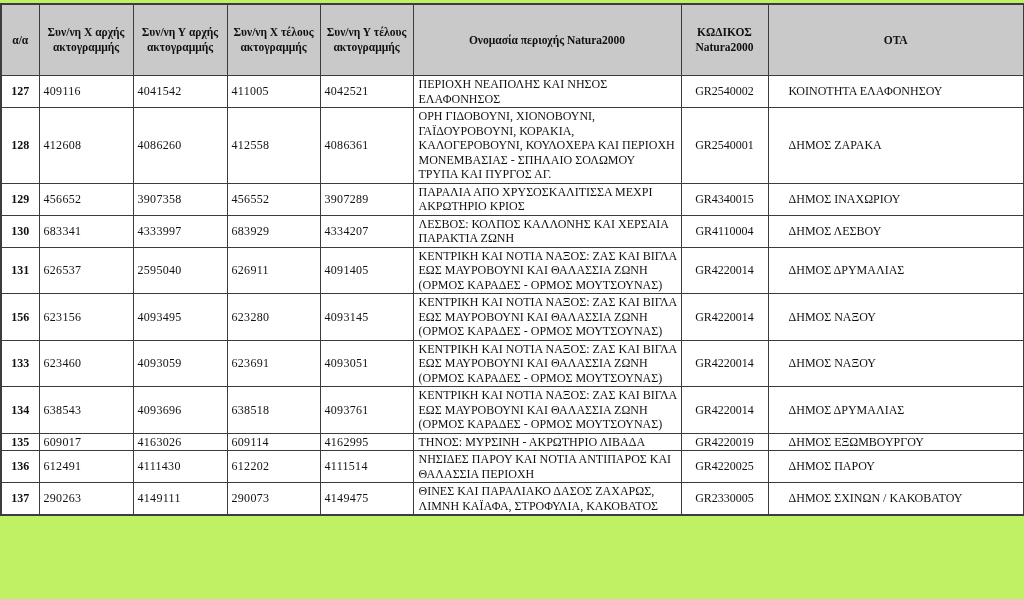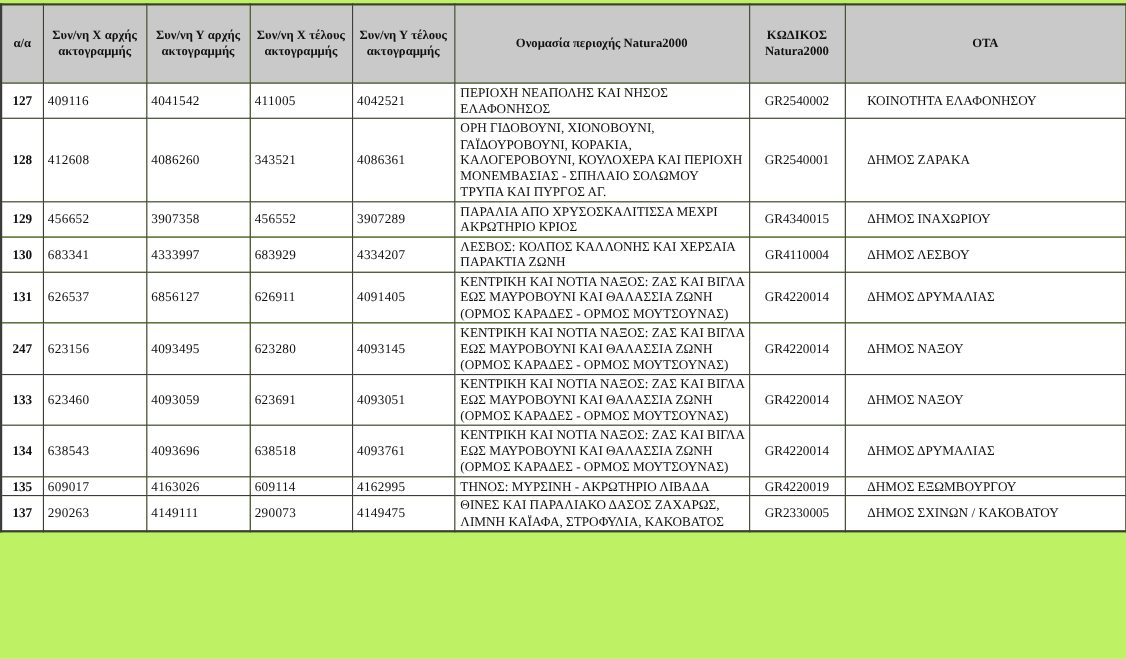--- a/index.html
+++ b/index.html
@@ -88,21 +88,21 @@
     <td class="col-num">411005</td>
     <td class="col-num">4042521</td>
     <td class="col-name">ΠΕΡΙΟΧΗ ΝΕΑΠΟΛΗΣ ΚΑΙ ΝΗΣΟΣ ΕΛΑΦΟΝΗΣΟΣ</td>
     <td class="col-code">GR2540002</td>
     <td class="col-ota">ΚΟΙΝΟΤΗΤΑ ΕΛΑΦΟΝΗΣΟΥ</td>
   </tr>
         <tr>
     <td class="col-id">128</td>
     <td class="col-num">412608</td>
     <td class="col-num">4086260</td>
-    <td class="col-num">343521</td>
+    <td class="col-num">412558</td>
     <td class="col-num">4086361</td>
     <td class="col-name">ΟΡΗ ΓΙΔΟΒΟΥΝΙ, ΧΙΟΝΟΒΟΥΝΙ, ΓΑΪΔΟΥΡΟΒΟΥΝΙ, ΚΟΡΑΚΙΑ, ΚΑΛΟΓΕΡΟΒΟΥΝΙ, ΚΟΥΛΟΧΕΡΑ ΚΑΙ ΠΕΡΙΟΧΗ ΜΟΝΕΜΒΑΣΙΑΣ - ΣΠΗΛΑΙΟ ΣΟΛΩΜΟΥ ΤΡΥΠΑ ΚΑΙ ΠΥΡΓΟΣ ΑΓ.</td>
     <td class="col-code">GR2540001</td>
     <td class="col-ota">ΔΗΜΟΣ ΖΑΡΑΚΑ</td>
   </tr>
         <tr>
     <td class="col-id">129</td>
     <td class="col-num">456652</td>
     <td class="col-num">3907358</td>
     <td class="col-num">456552</td>
@@ -117,29 +117,29 @@
     <td class="col-num">4333997</td>
     <td class="col-num">683929</td>
     <td class="col-num">4334207</td>
     <td class="col-name">ΛΕΣΒΟΣ: ΚΟΛΠΟΣ ΚΑΛΛΟΝΗΣ ΚΑΙ ΧΕΡΣΑΙΑ ΠΑΡΑΚΤΙΑ ΖΩΝΗ</td>
     <td class="col-code">GR4110004</td>
     <td class="col-ota">ΔΗΜΟΣ ΛΕΣΒΟΥ</td>
   </tr>
         <tr>
     <td class="col-id">131</td>
     <td class="col-num">626537</td>
-    <td class="col-num">6856127</td>
+    <td class="col-num">2595040</td>
     <td class="col-num">626911</td>
     <td class="col-num">4091405</td>
     <td class="col-name">ΚΕΝΤΡΙΚΗ ΚΑΙ ΝΟΤΙΑ ΝΑΞΟΣ: ΖΑΣ ΚΑΙ ΒΙΓΛΑ ΕΩΣ ΜΑΥΡΟΒΟΥΝΙ ΚΑΙ ΘΑΛΑΣΣΙΑ ΖΩΝΗ (ΟΡΜΟΣ ΚΑΡΑΔΕΣ - ΟΡΜΟΣ ΜΟΥΤΣΟΥΝΑΣ)</td>
     <td class="col-code">GR4220014</td>
     <td class="col-ota">ΔΗΜΟΣ ΔΡΥΜΑΛΙΑΣ</td>
   </tr>
         <tr>
-    <td class="col-id">247</td>
+    <td class="col-id">156</td>
     <td class="col-num">623156</td>
     <td class="col-num">4093495</td>
     <td class="col-num">623280</td>
     <td class="col-num">4093145</td>
     <td class="col-name">ΚΕΝΤΡΙΚΗ ΚΑΙ ΝΟΤΙΑ ΝΑΞΟΣ: ΖΑΣ ΚΑΙ ΒΙΓΛΑ ΕΩΣ ΜΑΥΡΟΒΟΥΝΙ ΚΑΙ ΘΑΛΑΣΣΙΑ ΖΩΝΗ (ΟΡΜΟΣ ΚΑΡΑΔΕΣ - ΟΡΜΟΣ ΜΟΥΤΣΟΥΝΑΣ)</td>
     <td class="col-code">GR4220014</td>
     <td class="col-ota">ΔΗΜΟΣ ΝΑΞΟΥ</td>
   </tr>
         <tr>
     <td class="col-id">133</td>
@@ -165,20 +165,30 @@
     <td class="col-id">135</td>
     <td class="col-num">609017</td>
     <td class="col-num">4163026</td>
     <td class="col-num">609114</td>
     <td class="col-num">4162995</td>
     <td class="col-name">ΤΗΝΟΣ: ΜΥΡΣΙΝΗ - ΑΚΡΩΤΗΡΙΟ ΛΙΒΑΔΑ</td>
     <td class="col-code">GR4220019</td>
     <td class="col-ota">ΔΗΜΟΣ ΕΞΩΜΒΟΥΡΓΟΥ</td>
   </tr>
         <tr>
+    <td class="col-id">136</td>
+    <td class="col-num">612491</td>
+    <td class="col-num">4111430</td>
+    <td class="col-num">612202</td>
+    <td class="col-num">4111514</td>
+    <td class="col-name">ΝΗΣΙΔΕΣ ΠΑΡΟΥ ΚΑΙ ΝΟΤΙΑ ΑΝΤΙΠΑΡΟΣ ΚΑΙ ΘΑΛΑΣΣΙΑ ΠΕΡΙΟΧΗ</td>
+    <td class="col-code">GR4220025</td>
+    <td class="col-ota">ΔΗΜΟΣ ΠΑΡΟΥ</td>
+  </tr>
+        <tr>
     <td class="col-id">137</td>
     <td class="col-num">290263</td>
     <td class="col-num">4149111</td>
     <td class="col-num">290073</td>
     <td class="col-num">4149475</td>
     <td class="col-name">ΘΙΝΕΣ ΚΑΙ ΠΑΡΑΛΙΑΚΟ ΔΑΣΟΣ ΖΑΧΑΡΩΣ, ΛΙΜΝΗ ΚΑΪΑΦΑ, ΣΤΡΟΦΥΛΙΑ, ΚΑΚΟΒΑΤΟΣ</td>
     <td class="col-code">GR2330005</td>
     <td class="col-ota">ΔΗΜΟΣ ΣΧΙΝΩΝ / ΚΑΚΟΒΑΤΟΥ</td>
   </tr>
       </tbody>

